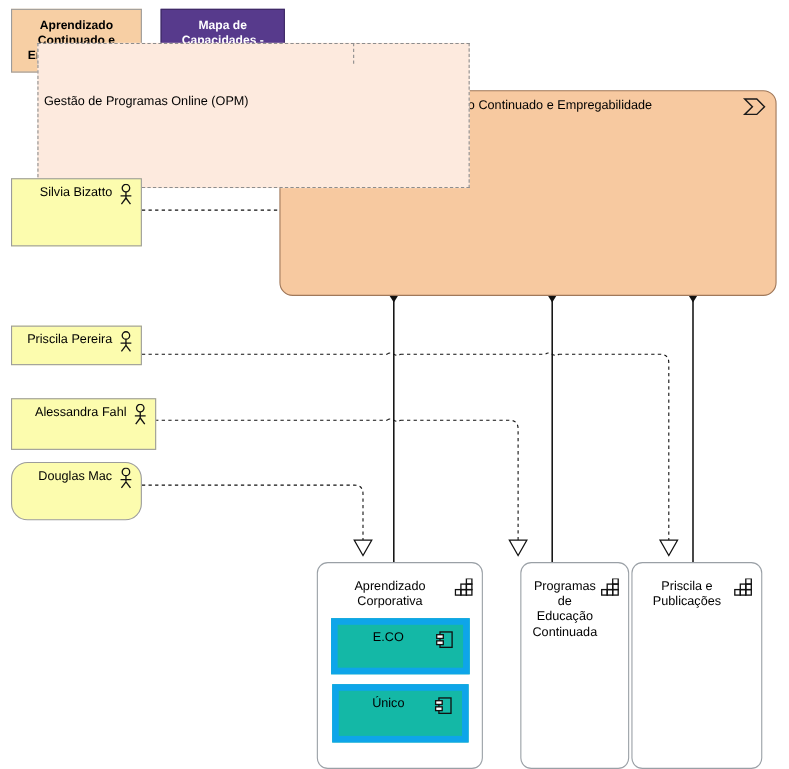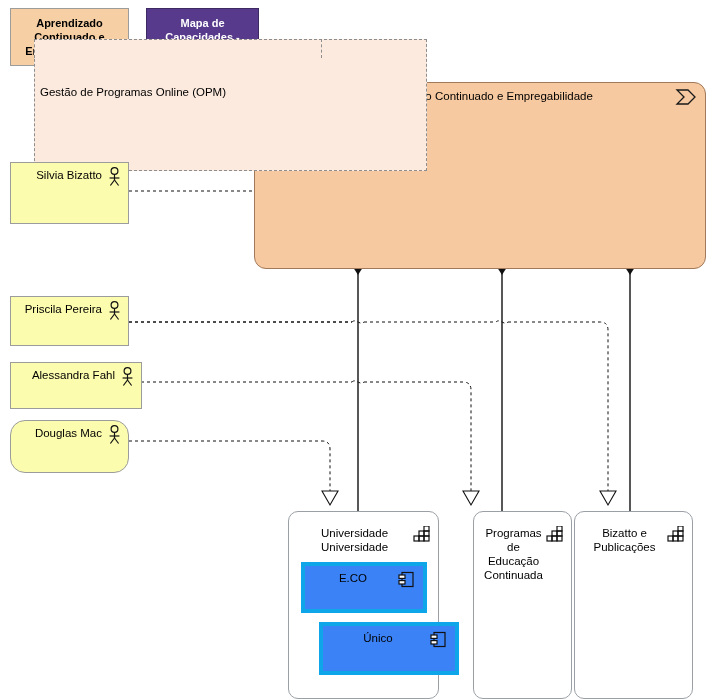--- a/index.html
+++ b/index.html
@@ -53,21 +53,21 @@
     position:absolute;box-sizing:border-box;
     background:#fcfcae;border:1px solid #9c9c9c;
   }
   .actor-name{
     position:absolute;right:26px;top:6px;
     font-size:11.5px;color:#000;white-space:nowrap;text-align:left;
   }
   .actor-ico{position:absolute;right:5px;top:4px;width:17px;height:20px;}
 
   #actor-silvia{left:10px;top:162px;width:119px;height:62px;}
-  #actor-priscila{left:10px;top:296px;width:119px;height:50px;text-decoration:underline;}
+  #actor-priscila{left:10px;top:296px;width:119px;height:36px;text-decoration:underline;}
   #actor-alessandra{left:10px;top:362px;width:132px;height:47px;}
   #actor-douglas{left:10px;top:420px;width:119px;height:53px;border-radius:15px;}
 
   
   .cbox{
     position:absolute;box-sizing:border-box;
     background:#ffffff;border:1px solid #9aa0a6;border-radius:10px;
   }
   .cbox-title{
     position:absolute;left:8px;right:26px;top:14px;
@@ -75,29 +75,29 @@
   }
   .cbox-ico{position:absolute;right:7px;top:14px;width:18px;height:16px;}
 
   #box-uc{left:288px;top:511px;width:151px;height:188px;}
   #box-pec{left:453px;top:511px;width:99px;height:188px;margin-left:20px;}
   #box-ep{left:574px;top:511px;width:119px;height:188px;}
 
   
   .appcomp{
     position:absolute;box-sizing:border-box;
-    background:#3b82f6;border:4px solid #0ea5e9;
+    background:#14b8a6;border:6px solid #0ea5e9;
   }
   .appcomp-title{
     position:absolute;left:6px;right:28px;top:6px;
     text-align:center;font-size:11.5px;color:#000;
   }
   .appcomp-ico{position:absolute;right:8px;top:5px;width:17px;height:17px;}
   #comp-eco{left:301px;top:562px;width:126px;height:51px;}
-  #comp-unico{left:319px;top:622px;width:140px;height:53px;}
+  #comp-unico{left:302px;top:622px;width:124px;height:53px;}
 
   svg.lay{position:absolute;left:0;top:0;width:717px;height:699px;
     pointer-events:none;overflow:visible;}
 </style>
 </head>
 <body>
 
 <div id="canvas">
 
   <div class="chip" id="chip-scope">Aprendizado Continuado e Empregabilidade</div>
@@ -202,21 +202,21 @@
     <svg class="actor-ico" viewBox="0 0 17 20">
       <circle cx="8.5" cy="4" r="3.4" fill="none" stroke="#111" stroke-width="1.2"></circle>
       <line x1="8.5" y1="7.6" x2="8.5" y2="13" stroke="#111" stroke-width="1.2"></line>
       <line x1="3.6" y1="11" x2="13.4" y2="11" stroke="#111" stroke-width="1.2"></line>
       <line x1="8.5" y1="13" x2="4.4" y2="18.5" stroke="#111" stroke-width="1.2"></line>
       <line x1="8.5" y1="13" x2="12.6" y2="18.5" stroke="#111" stroke-width="1.2"></line>
     </svg>
   </div>
 
   <div class="cbox" id="box-uc">
-    <div class="cbox-title">Universidade Universidade</div>
+    <div class="cbox-title">Aprendizado Corporativa</div>
     <svg class="cbox-ico" viewBox="0 0 18 16">
       <rect x="1" y="10" width="5" height="5" fill="none" stroke="#111" stroke-width="1.2"></rect>
       <rect x="6" y="10" width="5" height="5" fill="none" stroke="#111" stroke-width="1.2"></rect>
       <rect x="6" y="5" width="5" height="5" fill="none" stroke="#111" stroke-width="1.2"></rect>
       <rect x="11" y="10" width="5" height="5" fill="none" stroke="#111" stroke-width="1.2"></rect>
       <rect x="11" y="5" width="5" height="5" fill="none" stroke="#111" stroke-width="1.2"></rect>
       <rect x="11" y="0" width="5" height="5" fill="none" stroke="#111" stroke-width="1.2"></rect>
     </svg>
   </div>
 
@@ -244,21 +244,21 @@
       <rect x="1" y="10" width="5" height="5" fill="none" stroke="#111" stroke-width="1.2"></rect>
       <rect x="6" y="10" width="5" height="5" fill="none" stroke="#111" stroke-width="1.2"></rect>
       <rect x="6" y="5" width="5" height="5" fill="none" stroke="#111" stroke-width="1.2"></rect>
       <rect x="11" y="10" width="5" height="5" fill="none" stroke="#111" stroke-width="1.2"></rect>
       <rect x="11" y="5" width="5" height="5" fill="none" stroke="#111" stroke-width="1.2"></rect>
       <rect x="11" y="0" width="5" height="5" fill="none" stroke="#111" stroke-width="1.2"></rect>
     </svg>
   </div>
 
   <div class="cbox" id="box-ep">
-    <div class="cbox-title">Bizatto e Publicações</div>
+    <div class="cbox-title">Priscila e Publicações</div>
     <svg class="cbox-ico" viewBox="0 0 18 16">
       <rect x="1" y="10" width="5" height="5" fill="none" stroke="#111" stroke-width="1.2"></rect>
       <rect x="6" y="10" width="5" height="5" fill="none" stroke="#111" stroke-width="1.2"></rect>
       <rect x="6" y="5" width="5" height="5" fill="none" stroke="#111" stroke-width="1.2"></rect>
       <rect x="11" y="10" width="5" height="5" fill="none" stroke="#111" stroke-width="1.2"></rect>
       <rect x="11" y="5" width="5" height="5" fill="none" stroke="#111" stroke-width="1.2"></rect>
       <rect x="11" y="0" width="5" height="5" fill="none" stroke="#111" stroke-width="1.2"></rect>
     </svg>
   </div>
 

